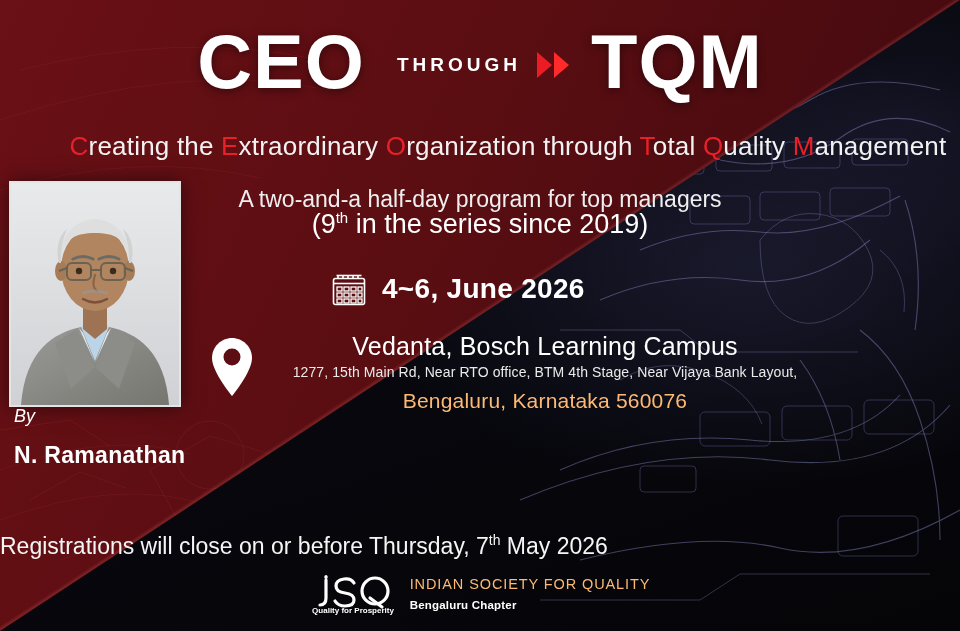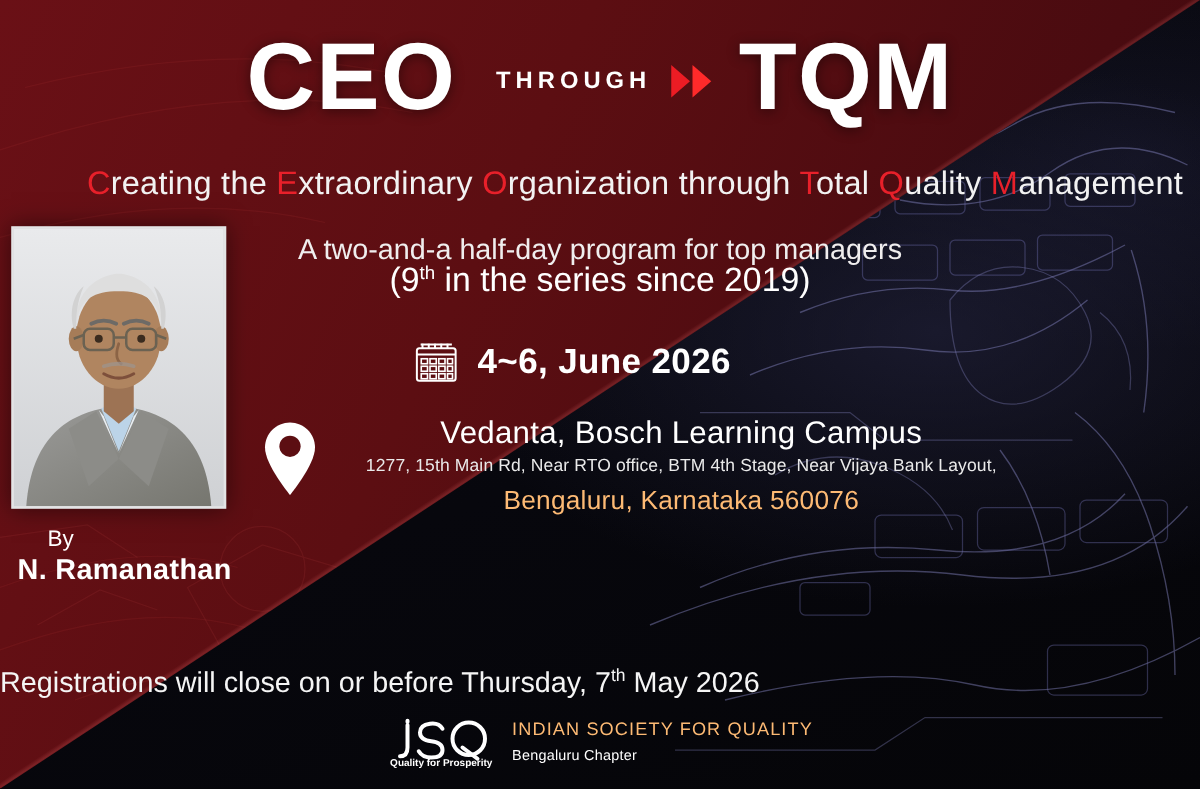--- a/index.html
+++ b/index.html
@@ -91,39 +91,39 @@
   .venue-addr{font-size:14px;color:#eaeaea;margin-top:3px;letter-spacing:.1px;}
   .venue-city{font-size:21px;color:#fdba74;margin-top:9px;letter-spacing:.2px;}
 
   
   .photo-frame{
     position:absolute;left:9px;top:181px;width:168px;height:222px;
     border:2px solid rgba(255,255,255,.28);
     box-shadow:0 0 18px rgba(0,0,0,.5);overflow:hidden;background:#d9dadc;
   }
   .photo-frame svg{display:block;width:100%;height:100%;}
-  .by-label{position:absolute;left:14px;top:421px;color:#fff;font-size:18px;margin-left:24px;}
+  .by-label{position:absolute;left:14px;top:406px;color:#fff;font-size:18px;font-style:italic;}
   .speaker-name{position:absolute;left:14px;top:442px;color:#fff;font-size:23px;font-weight:bold;letter-spacing:.3px;text-align:right;}
 
   
   .reg-line{
     position:absolute;top:532px;left:0;width:100%;text-align:left;
     font-size:23px;color:#f5f5f5;
   }
   .reg-line sup{font-size:14px;}
 
   
   .footer{
     position:absolute;top:572px;left:0;width:100%;
     display:flex;align-items:center;justify-content:center;gap:14px;
   }
   .logo-wrap{width:86px;height:44px;}
   .footer-text{line-height:1.25;}
   .org-name{color:#fdba74;font-size:14.5px;letter-spacing:.9px;}
-  .chapter{color:#fff;font-size:11.5px;font-weight:normal;letter-spacing:.2px;}
+  .chapter{color:#fff;font-size:11.5px;font-weight:bold;letter-spacing:.2px;}
 </style>
 </head>
 <body>
 
 <div class="poster">
 
   <div class="bg-dark"></div>
 
   <svg class="circuit" viewBox="0 0 960 631" preserveAspectRatio="none">
     <g stroke="#8f8fd0" stroke-width="1.1" fill="none" opacity="0.5">

